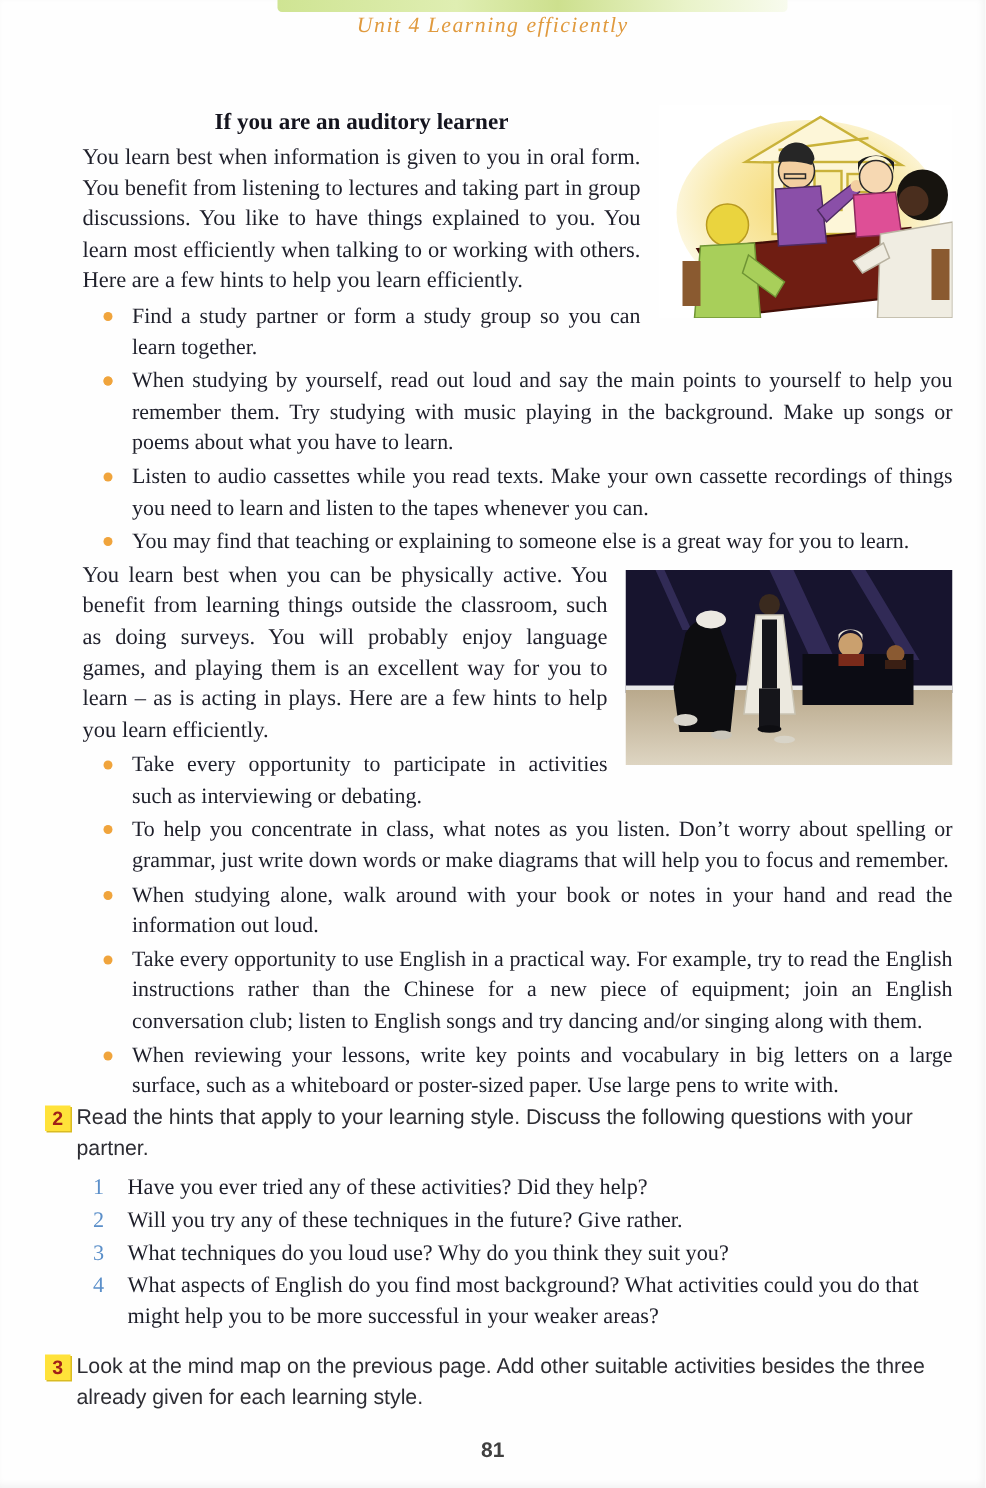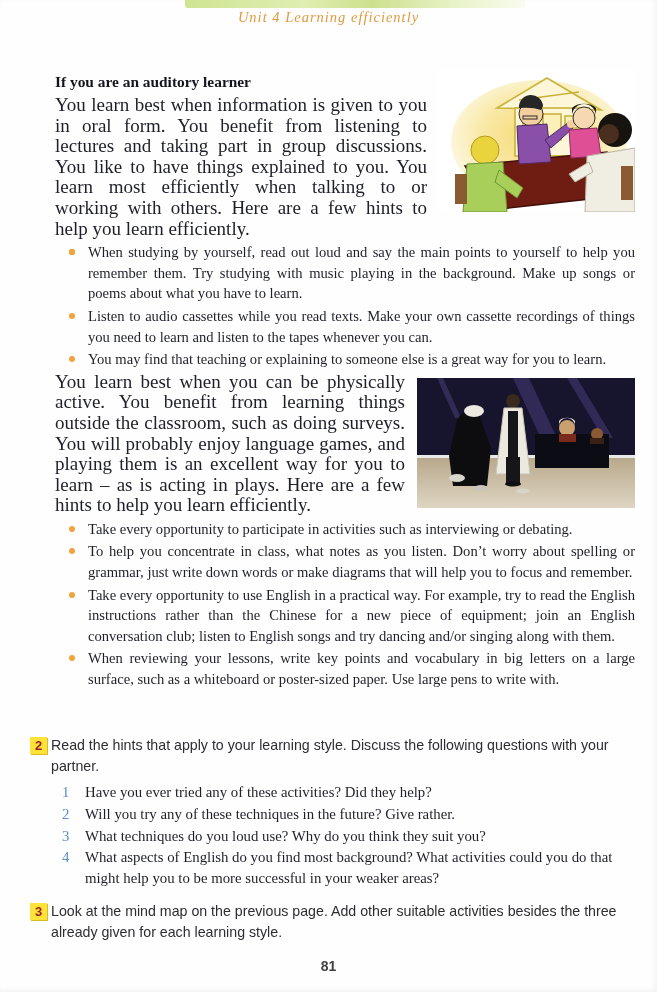--- a/index.html
+++ b/index.html
@@ -18,24 +18,25 @@
   .unit-title {
     position:absolute; top:9px; left:0; width:657px; text-align:center;
     font-style:italic; font-size:14.5px; letter-spacing:1px;
     color:#e09a3e; font-family:"Liberation Serif", serif;
   }
   
   .content { position:absolute; top:72px; left:55px; width:580px; }
   .sec-heading {
     font-size:15.4px; font-weight:bold; margin:0 0 3px 0; line-height:20px;
     color:#14141e;
+    text-align:center;
   }
   .sec-heading.second { margin-top:9px; }
   .intro {
-    margin:0 0 3px 0; font-size:19px; line-height:20.6px; text-align:justify;
+    margin:0 0 3px 0; font-size:15px; line-height:20.6px; text-align:justify;
   }
   .float-fig { float:right; margin:0 0 6px 12px; }
   .fig-cartoon { width:196px; height:142px; margin-top:-2px; }
   .fig-photo  { width:218px; height:130px; margin-top:6px; }
   .float-fig svg { display:block; width:100%; height:100%; }
   .hints { list-style:none; margin:2px 0 0 0; padding:0 0 0 12px; }
   .hints li {
     position:relative; padding-left:21px; margin-bottom:2px;
     font-size:14.6px; line-height:20.6px; text-align:justify;
   }
@@ -126,21 +127,21 @@
             <path d="M28,94 L64,92 L68,142 L24,142 Z" fill="#a8cf5a" stroke="#6f9434" stroke-width="1"></path>
             <path d="M60,100 L84,118 L78,128 L56,112 Z" fill="#a8cf5a" stroke="#6f9434" stroke-width="1"></path>
           </g>
           <rect x="16" y="104" width="12" height="30" fill="#8a5a30"></rect>
           <rect x="182" y="96" width="12" height="34" fill="#8a5a30"></rect>
         </svg>
       </figure>
       <h2 class="sec-heading">If you are an auditory learner</h2>
       <p class="intro">You learn best when information is given to you in oral form. You benefit from listening to lectures and taking part in group discussions. You like to have things explained to you. You learn most efficiently when talking to or working with others. Here are a few hints to help you learn efficiently.</p>
       <ul class="hints">
-        <li><span class="dot"></span></li>
+        <li><span class="dot"></span><span>Find a study partner or form a study group so you can learn together.</span></li>
         <li><span class="dot"></span></li>
         <li><span class="dot"></span><span>When studying by yourself, read out loud and say the main points to yourself to help you remember them. Try studying with music playing in the background. Make up songs or poems about what you have to learn.</span></li>
         <li><span class="dot"></span><span>Listen to audio cassettes while you read texts. Make your own cassette recordings of things you need to learn and listen to the tapes whenever you can.</span></li>
         <li><span class="dot"></span><span>You may find that teaching or explaining to someone else is a great way for you to learn.</span></li>
       </ul>
     </section>
 
     <section>
       <figure class="float-fig fig-photo">
         <svg viewBox="0 0 218 130" xmlns="http://www.w3.org/2000/svg">
@@ -181,20 +182,21 @@
             <ellipse cx="40" cy="100" rx="8" ry="4" fill="#d8d5cc"></ellipse>
             <ellipse cx="64" cy="110" rx="7" ry="3" fill="#c9c5ba"></ellipse>
           </g>
           <ellipse cx="106" cy="113" rx="7" ry="2.5" fill="#d8d4c8"></ellipse>
         </svg>
       </figure>
       <p class="intro">You learn best when you can be physically active. You benefit from learning things outside the classroom, such as doing surveys. You will probably enjoy language games, and playing them is an excellent way for you to learn – as is acting in plays. Here are a few hints to help you learn efficiently.</p>
       <ul class="hints">
         <li><span class="dot"></span><span>Take every opportunity to participate in activities such as interviewing or debating.</span></li>
         <li><span class="dot"></span><span>To help you concentrate in class, what notes as you listen. Don’t worry about spelling or grammar, just write down words or make diagrams that will help you to focus and remember.</span></li>
+        <li><span class="dot"></span><span>When studying alone, walk around with your book or notes in your hand and read the information out loud.</span></li>
         <li><span class="dot"></span><span>Take every opportunity to use English in a practical way. For example, try to read the English instructions rather than the Chinese for a new piece of equipment; join an English conversation club; listen to English songs and try dancing and/or singing along with them.</span></li>
         <li><span class="dot"></span><span>When reviewing your lessons, write key points and vocabulary in big letters on a large surface, such as a whiteboard or poster-sized paper. Use large pens to write with.</span></li>
       </ul>
     </section>
   </div>
 
   <div class="exercise first" style="position:relative; margin-top:760px;"></div>
 
   <div style="position:absolute; left:0; top:735px; width:657px;">
     <div class="exercise" style="margin-top:0;">

